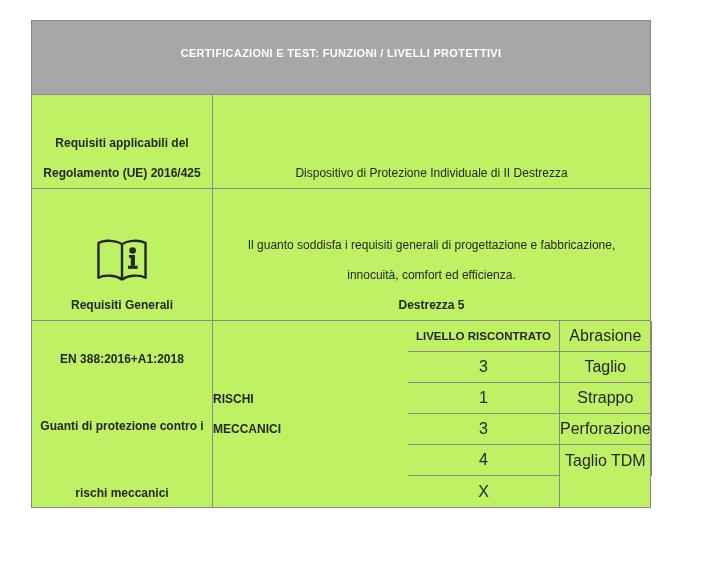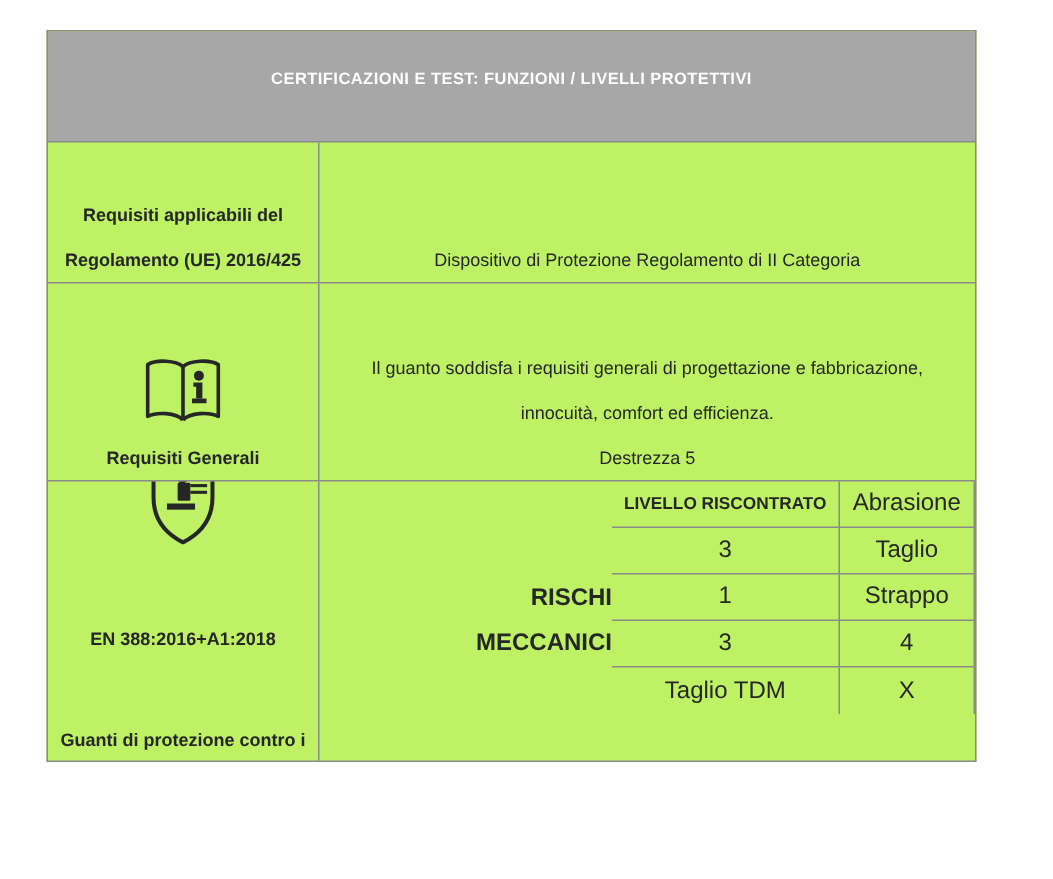--- a/index.html
+++ b/index.html
@@ -54,21 +54,21 @@
     flex-direction: column;
     align-items: center;
     justify-content: flex-end;
     text-align: center;
     font-size: 12px;
     overflow: hidden;
   }
   .cell.left-col { border-right: 1px solid #8a8a8a; font-weight: bold; }
   .line { line-height: 30px; white-space: nowrap; }
   .line-sm { line-height: 27px; white-space: nowrap; }
-  .bold { font-weight: normal; }
+  .bold { font-weight: bold; }
   .icon-wrap { display: flex; align-items: center; justify-content: center; }
   .icon-wrap.book { margin-bottom: 4px; }
   .icon-wrap.shield { margin-bottom: 6px; }
 
   
   .pt-cell {
     display: flex;
     align-items: center;
     justify-content: center;
     font-size: 16px;
@@ -76,45 +76,45 @@
     border-bottom: 1px solid #8a8a8a;
     white-space: nowrap;
   }
   .pt-cell.last-row { border-bottom: none; }
   .pt-header { font-weight: bold; font-size: 11.5px; }
   .tall-cell { grid-row: 1 / 7; gap: 40px; }
   .rischi-cell {
     grid-row: 1 / 7;
     display: flex;
     flex-direction: column;
-    align-items: flex-end;
+    align-items: flex-start;
     justify-content: center;
     font-weight: bold;
-    font-size: 16px;
+    font-size: 12px;
     text-align: center;
   }
   svg { display: block; }
 </style>
 </head>
 <body>
 
 <div class="page">
   <div class="cert-table">
 
     <div class="title-bar">
       <span class="title-text">CERTIFICAZIONI E TEST: FUNZIONI / LIVELLI PROTETTIVI</span>
     </div>
 
     <div class="row row-regulation">
       <div class="cell left-col">
         <div class="line">Requisiti applicabili del</div>
         <div class="line">Regolamento (UE) 2016/425</div>
       </div>
       <div class="cell">
-        <div class="line">Dispositivo di Protezione Regolamento di II Categoria</div>
+        <div class="line">Dispositivo di Protezione Individuale di II Destrezza</div>
       </div>
     </div>
 
     <div class="row row-en420">
       <div class="cell left-col">
         <div class="icon-wrap book">
           <svg width="56" height="48" viewBox="0 0 60 52" aria-hidden="true">
             <g fill="none" stroke="#262626" stroke-width="2.6" stroke-linejoin="round">
               <path d="M30 7 C25 2.5 11 1.5 4.5 5.5 L4.5 43 C11 39.5 25 40 30 45.5"></path>
               <path d="M30 7 C35 2.5 49 1.5 55.5 5.5 L55.5 43 C49 39.5 35 40 30 45.5"></path>
@@ -146,38 +146,40 @@
               <path d="M23.5 13.5 L29 10.5 L31.8 14.6 L26.6 17.6 Z"></path>
               <rect x="24" y="16" width="9.5" height="13.5" rx="1"></rect>
               <rect x="33.5" y="17" width="12.5" height="2.3"></rect>
               <rect x="33.5" y="22" width="12.5" height="2.3"></rect>
               <rect x="16" y="31.5" width="21" height="4.6"></rect>
             </g>
           </svg>
         </div>
         <div class="line-sm">EN 388:2016+A1:2018</div>
         <div class="line-sm">Guanti di protezione contro i</div>
+        <div class="line-sm">rischi meccanici</div>
       </div>
 
       <div class="pt-cell pt-header">LIVELLO RISCONTRATO</div>
 
       <div class="rischi-cell">
         <div class="line">RISCHI</div>
         <div class="line">MECCANICI</div>
       </div>
 
       <div class="pt-cell">Abrasione</div>
       <div class="pt-cell">3</div>
 
       <div class="pt-cell">Taglio</div>
       <div class="pt-cell">1</div>
 
       <div class="pt-cell">Strappo</div>
       <div class="pt-cell">3</div>
 
+      <div class="pt-cell">Perforazione</div>
       <div class="pt-cell">4</div>
 
       <div class="pt-cell last-row">Taglio TDM</div>
       <div class="pt-cell last-row">X</div>
 
     </div>
   </div>
 </div>
 
 </body></html>

